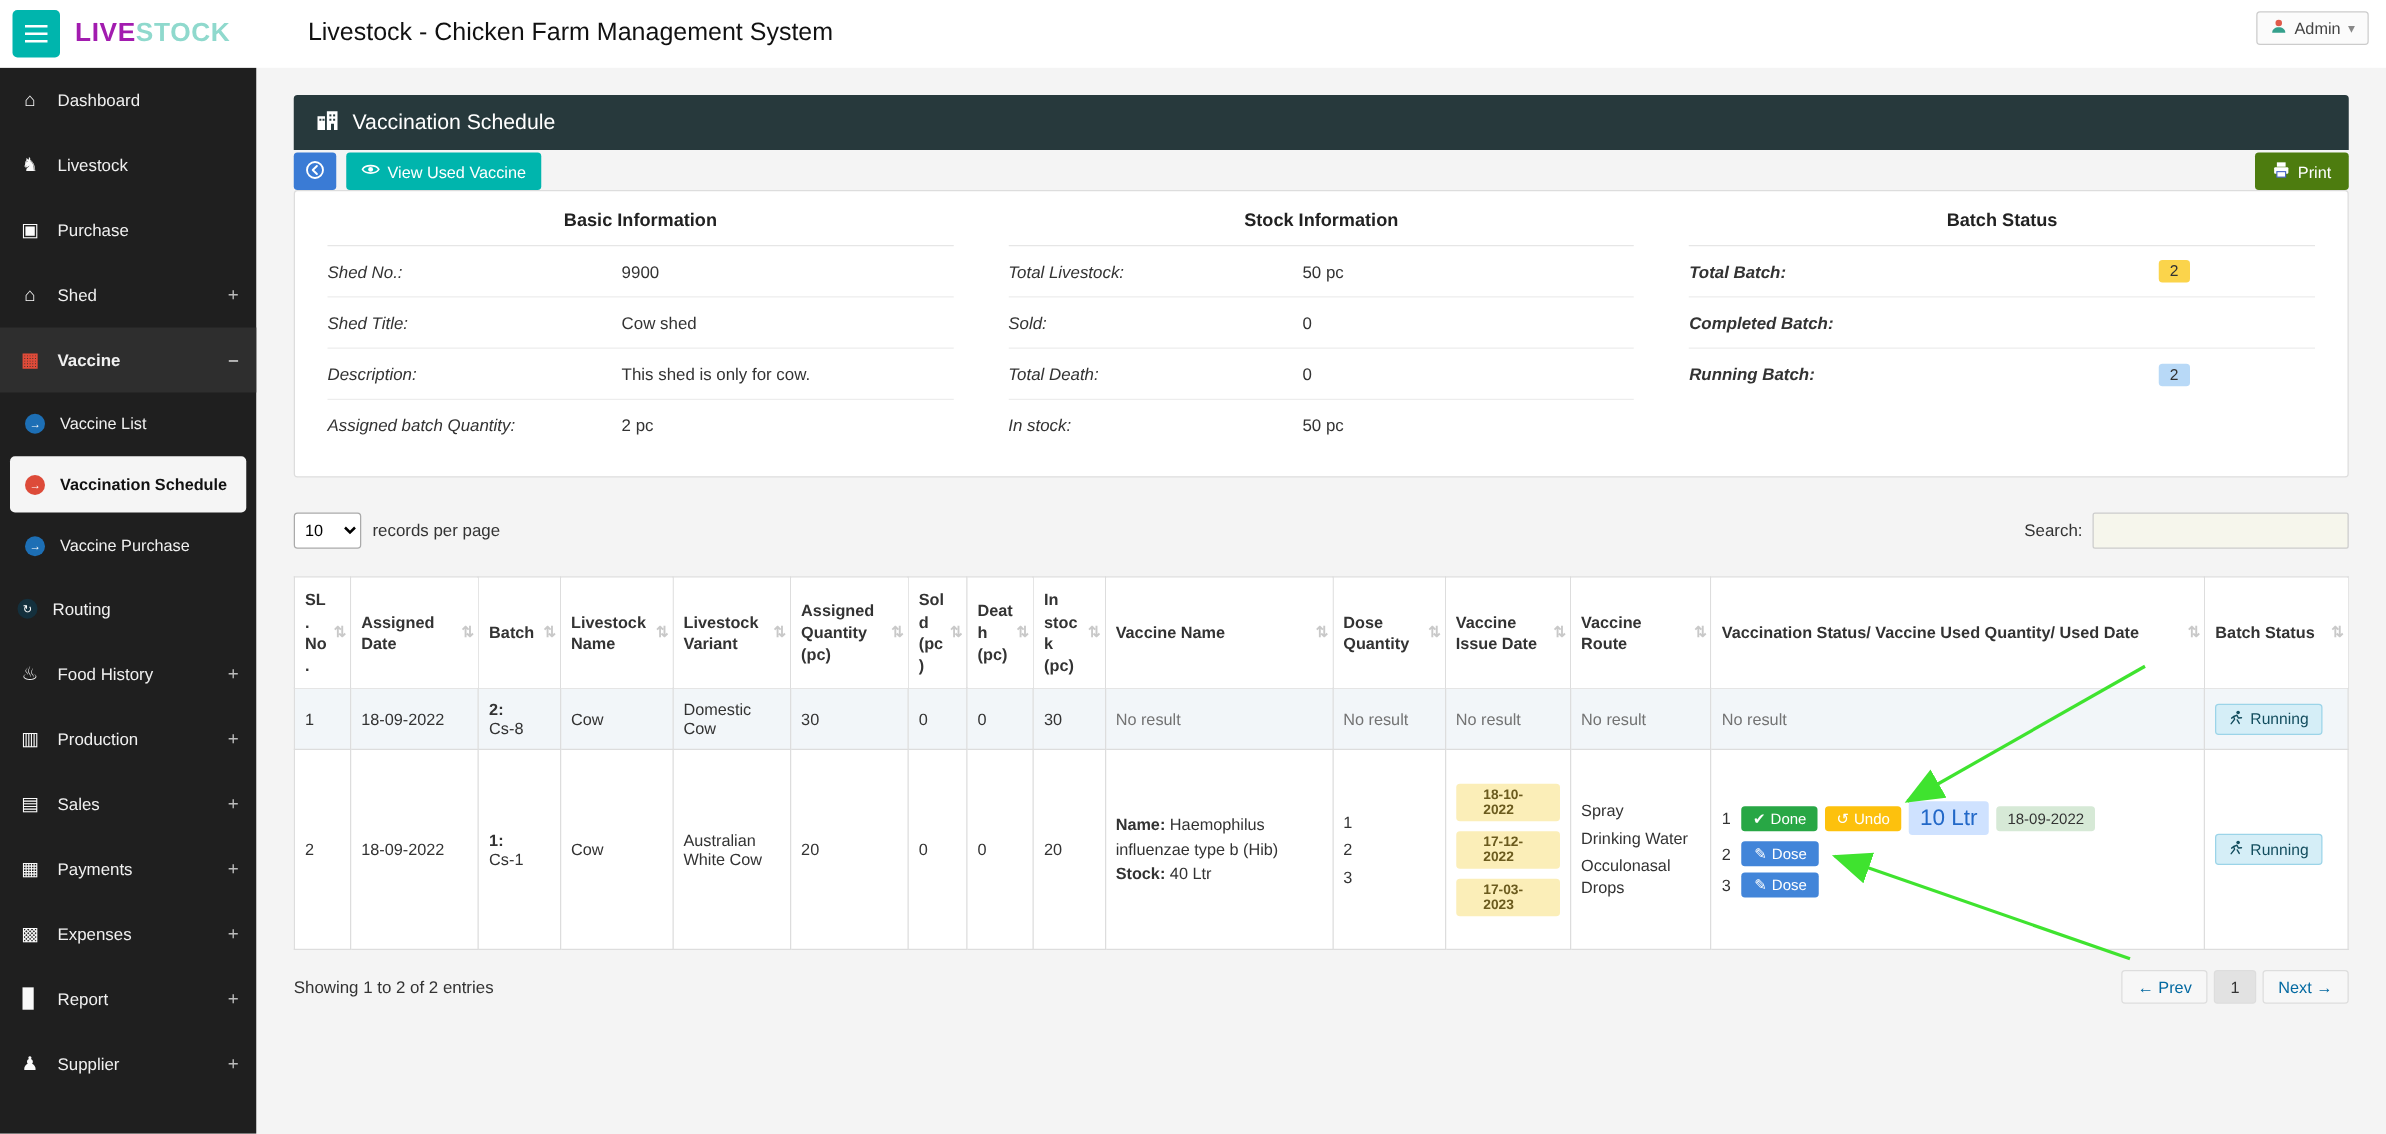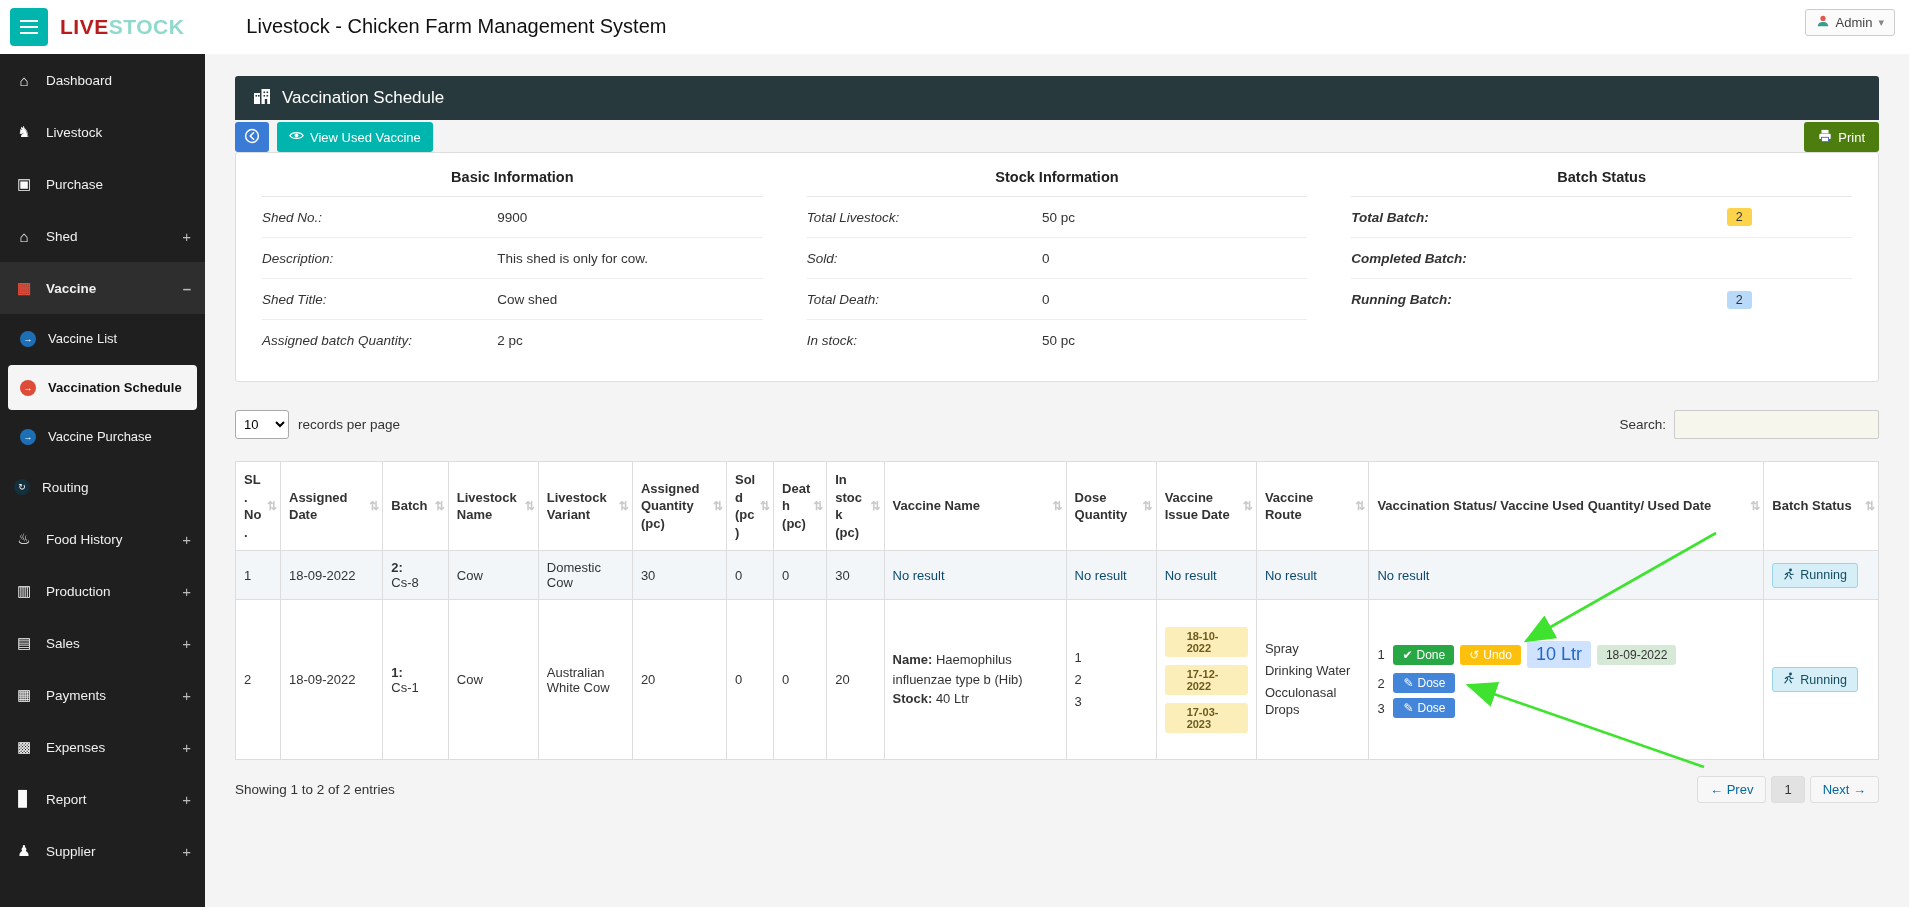--- a/index.html
+++ b/index.html
@@ -6,21 +6,21 @@
   html,body { width:1909px; height:907px; }
   body {
     font-family: "Liberation Sans", sans-serif;
     background:#f4f4f4; color:#333; position:relative; overflow:hidden;
   }
   
   .topbar { position:absolute; top:0; left:0; right:0; height:54px; background:#fff; display:flex; align-items:center; z-index:20; border-bottom:1px solid #fff; }
   .hamburger-btn { width:38px; height:38px; margin-left:10px; background:#00b5ad; border-radius:4px; display:flex; flex-direction:column; justify-content:center; align-items:center; gap:4px; cursor:pointer; }
   .hamburger-btn i { display:block; width:18px; height:2px; background:#fff; }
   .logo { margin-left:12px; font-size:21px; font-weight:bold; letter-spacing:.5px; white-space:nowrap; }
-  .logo .live { color:#b91c1c; }
+  .logo .live { color:#a21caf; }
   .logo .stock { color:#8fd9cd; }
   .page-title { margin-left:62px; font-size:20px; font-weight:500; color:#111; }
   .admin-btn { position:absolute; right:14px; top:9px; display:flex; align-items:center; gap:6px; border:1px solid #ccc; background:#fbfbfb; border-radius:3px; padding:4px 10px; font-size:13px; color:#444; cursor:pointer; }
   .admin-caret { color:#888; font-size:11px; }
   
   .sidebar { position:absolute; top:54px; left:0; bottom:0; width:205px; background:#1f1f1f; z-index:15; }
   .nav-item { height:52px; display:flex; align-items:center; gap:12px; padding:0 14px; color:#f0f0f0; font-size:13.5px; cursor:pointer; }
   .nav-icon { width:20px; text-align:center; font-size:15px; color:#fafafa; flex:0 0 20px; }
   .nav-expander { margin-left:auto; color:#bbb; font-size:15px; }
   .nav-item.sub { height:49px; padding-left:20px; font-size:13px; }
@@ -54,21 +54,21 @@
   .per-page-select { width:54px; height:29px; border:1px solid #aaa; border-radius:3px; background:#fff; font-size:13px; font-family:inherit; padding:2px 4px; }
   .search-wrap { margin-left:auto; display:flex; align-items:center; gap:8px; }
   .search-input { width:205px; height:29px; border:1px solid #ccc; background:#f6f6ec; border-radius:2px; padding:0 8px; font-family:inherit; font-size:13px; }
   
   table.data { margin-top:22px; width:100%; border-collapse:collapse; background:#fff; font-size:13px; table-layout:fixed; }
   table.data th, table.data td { border:1px solid #ddd; padding:9px 8px; vertical-align:middle; text-align:left; word-wrap:break-word; }
   table.data th { font-weight:bold; background:#fff; position:relative; padding-right:16px; height:72px; line-height:1.35; }
   .sort-icon { position:absolute; right:3px; top:50%; transform:translateY(-50%); color:#c9c9c9; font-size:12px; }
   tbody tr.odd { background:#f2f6f9; }
   tbody tr.even { background:#fff; }
-  .no-result { color:#0c4a6e; }
+  .no-result { color:#737373; }
   .batch-no { font-weight:bold; }
   .vname b { font-weight:bold; }
   .vname { line-height:1.5; }
   .stack > span { display:block; margin:7px 0; }
   .badge-stack { display:flex; flex-direction:column; align-items:flex-start; gap:8px; }
   .badge-date-issue { background:#fbeeb8; color:#6b5b1e; font-weight:bold; font-size:11px; padding:3px 22px; border-radius:3px; }
   .route-stack span { display:block; margin:5px 0; line-height:1.3; }
   
   .status-cell { position:relative; }
   .status-line { display:flex; align-items:center; gap:6px; margin:5px 0; }
@@ -239,26 +239,26 @@
   </div>
 
   <div class="info-card">
     <div class="info-col">
       <div class="info-title">Basic Information</div>
       <div class="info-row">
         <span class="lbl">Shed No.:</span>
         <span class="val">9900</span>
       </div>
       <div class="info-row">
+        <span class="lbl">Shed Title:</span>
+        <span class="val">Cow shed</span>
+      </div>
+      <div class="info-row">
         <span class="lbl">Description:</span>
         <span class="val">This shed is only for cow.</span>
-      </div>
-      <div class="info-row">
-        <span class="lbl">Shed Title:</span>
-        <span class="val">Cow shed</span>
       </div>
       <div class="info-row">
         <span class="lbl">Assigned batch Quantity:</span>
         <span class="val">2 pc</span>
       </div>
     </div>
 
     <div class="info-col">
       <div class="info-title">Stock Information</div>
       <div class="info-row">

